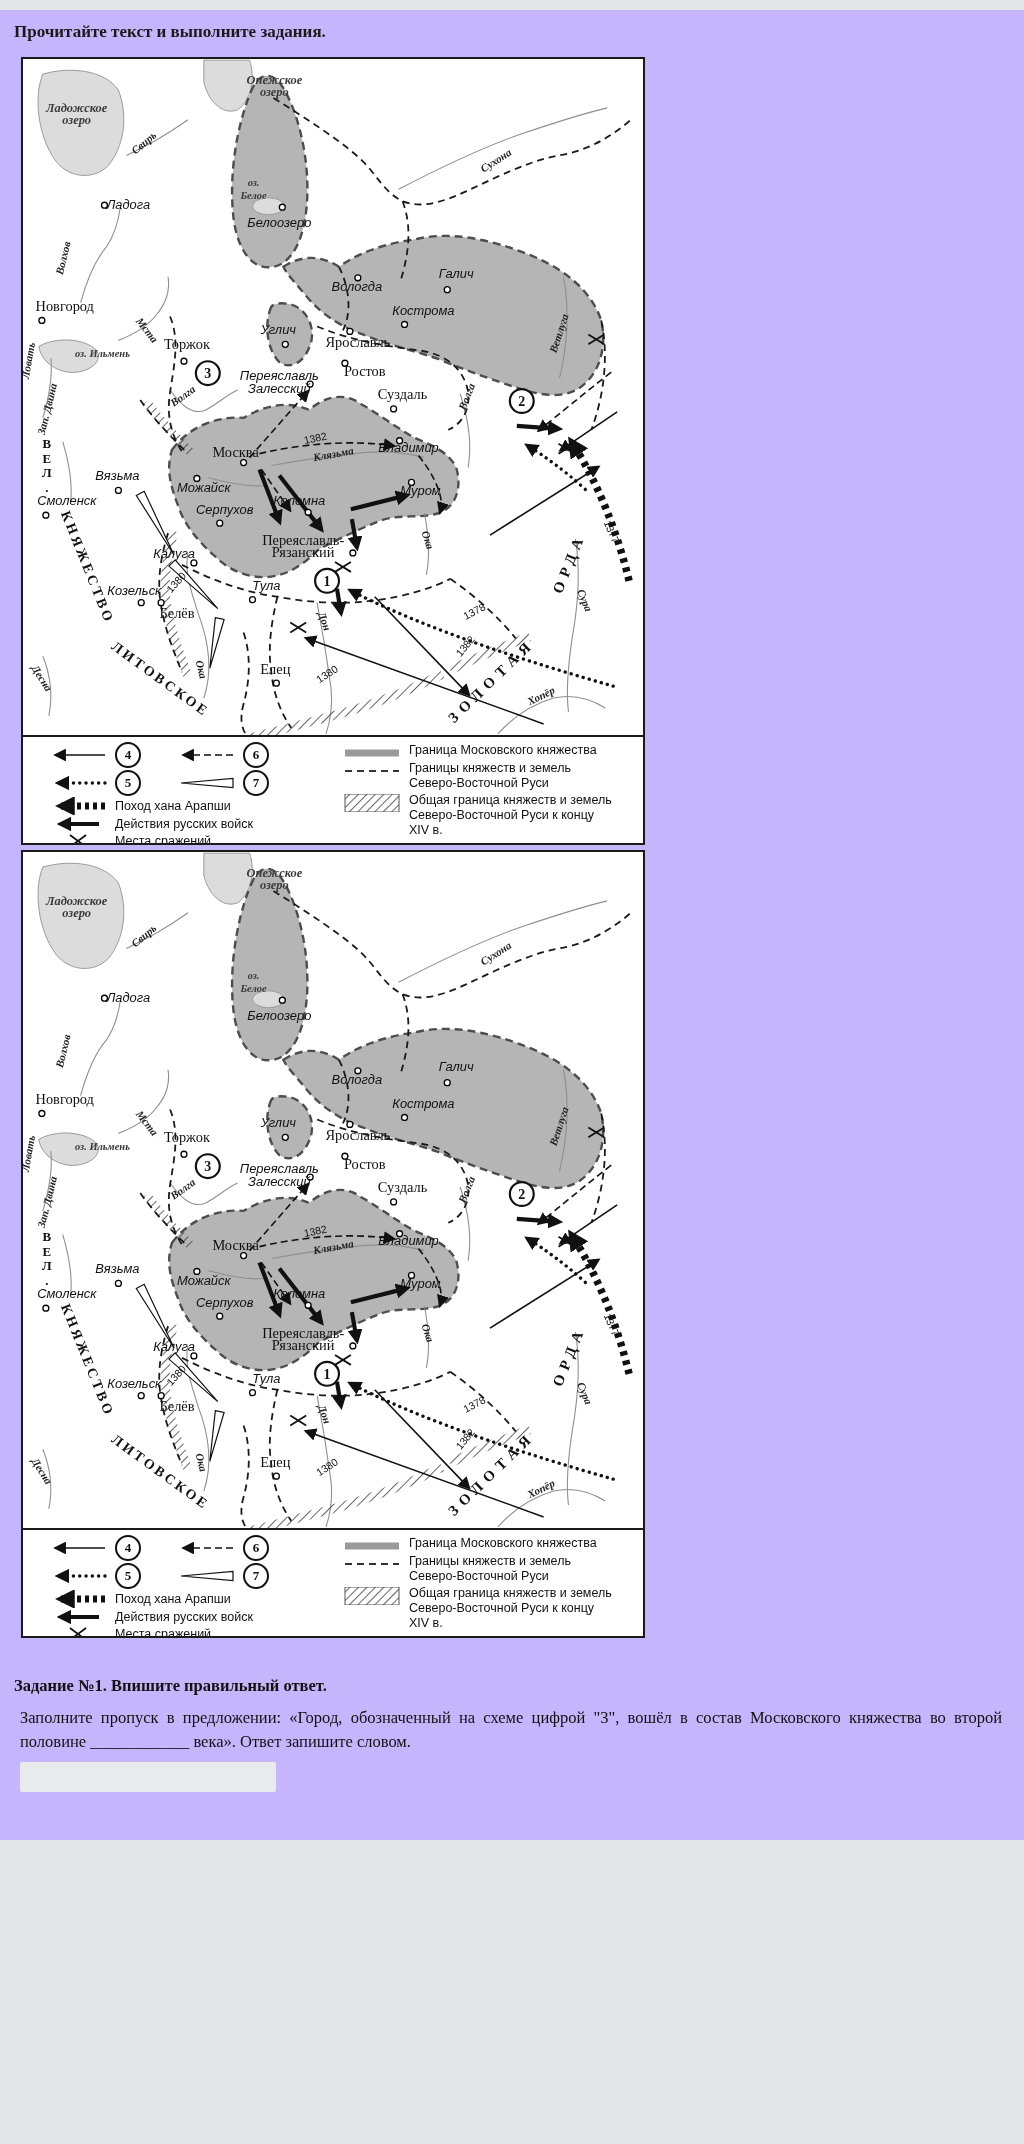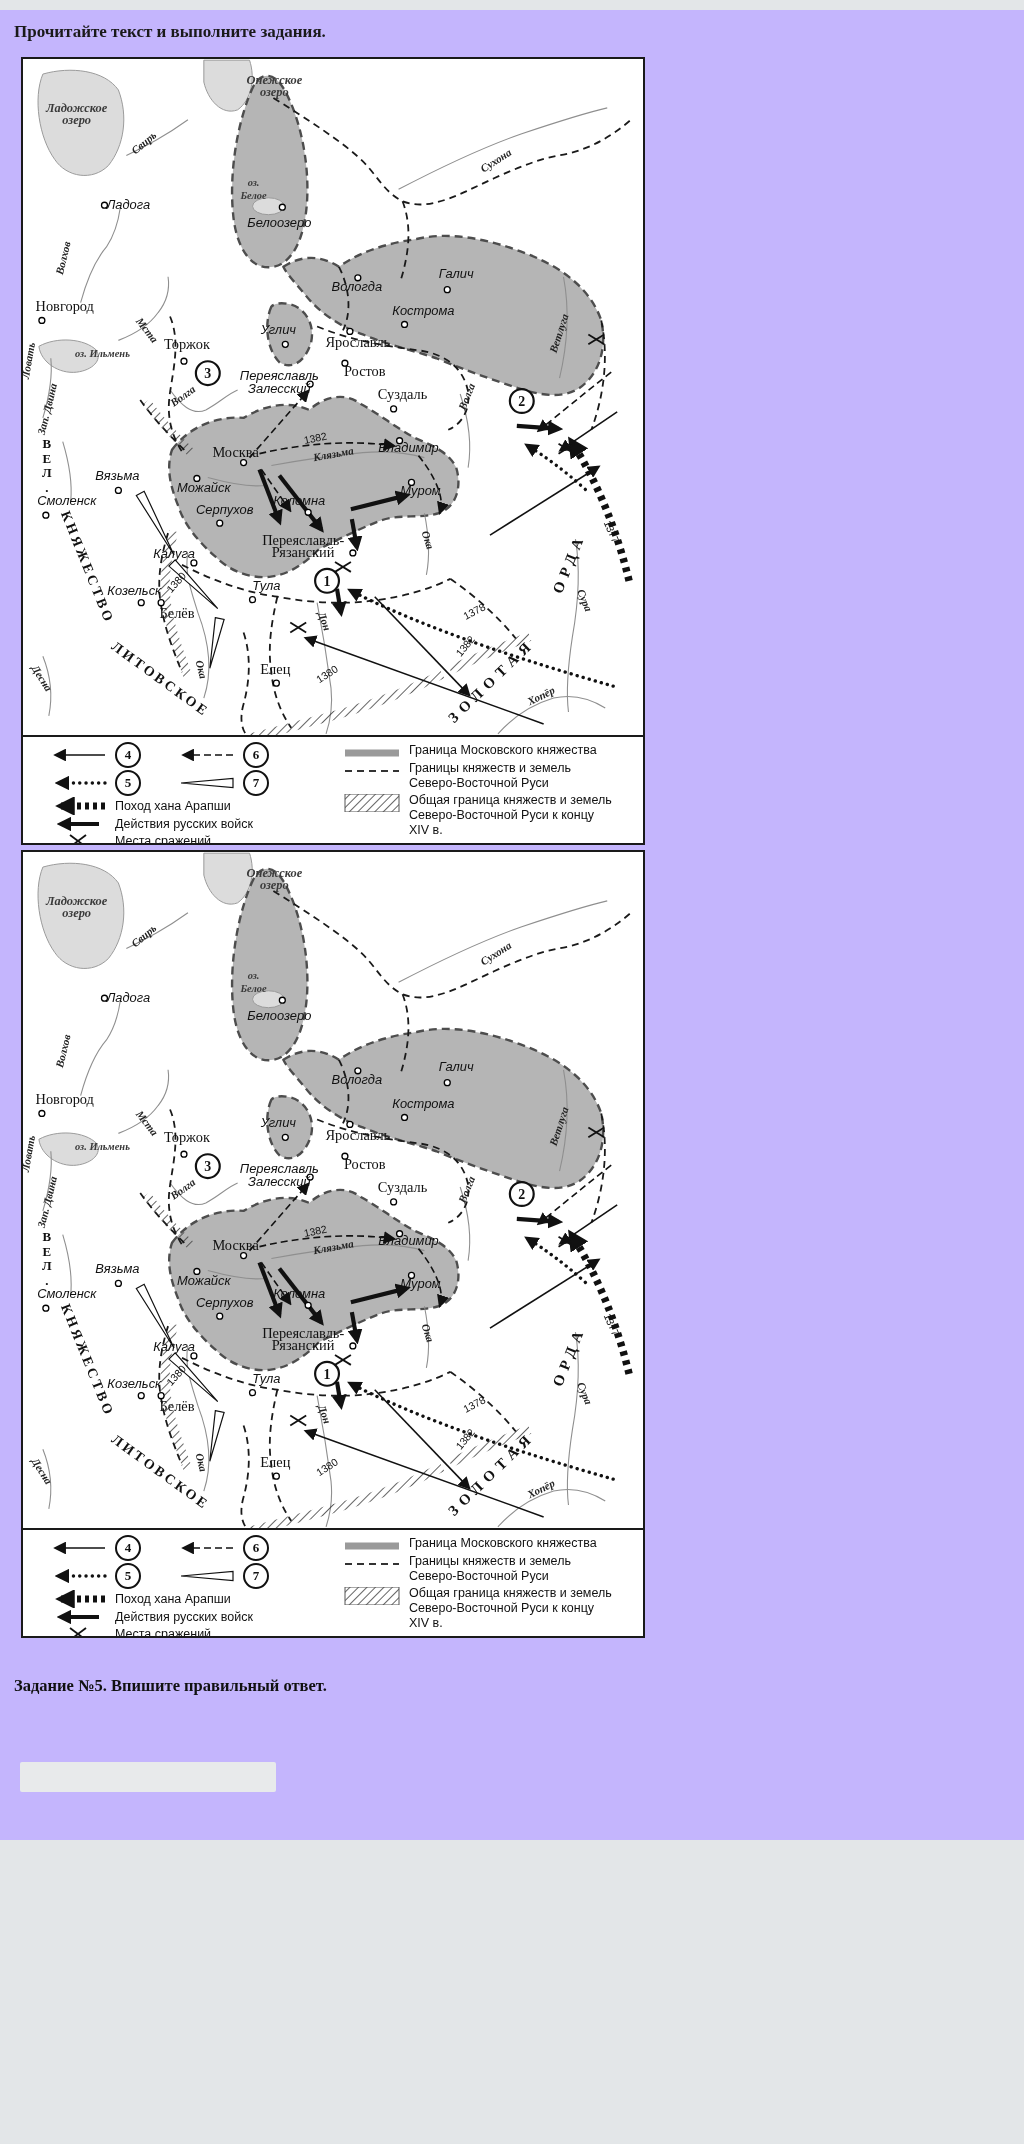--- a/index.html
+++ b/index.html
@@ -577,19 +577,20 @@
           <svg width="62" height="18" viewBox="0 0 62 18" class="lg-sym" style="margin-top: 1px;">
             <rect x="4" y="0" width="54" height="18" fill="url(#hatchp)" stroke="#555" stroke-width="1"></rect>
           </svg>
           <span class="lg-label">Общая граница княжеств и земель
 Северо-Восточной Руси к концу
 XIV в.</span>
         </div>
       </div>
   </div>
 
-  <div class="task-title">Задание №5. Впишите правильный ответ.</div>
-
+  <div class="task-title">Задание №1. Впишите правильный ответ.</div>
+
+  <div class="task-text"><span>Заполните пропуск в предложении: «Город, обозначенный на схеме цифрой "3", вошёл в состав Московского княжества во второй половине </span><span>____________</span><span> века». Ответ запишите словом.</span></div>
 
   <input class="answer-input" type="text" value="" style="">
 
   <div id="band-bottom" class="band"></div>
 </div>
 
 </body></html>

